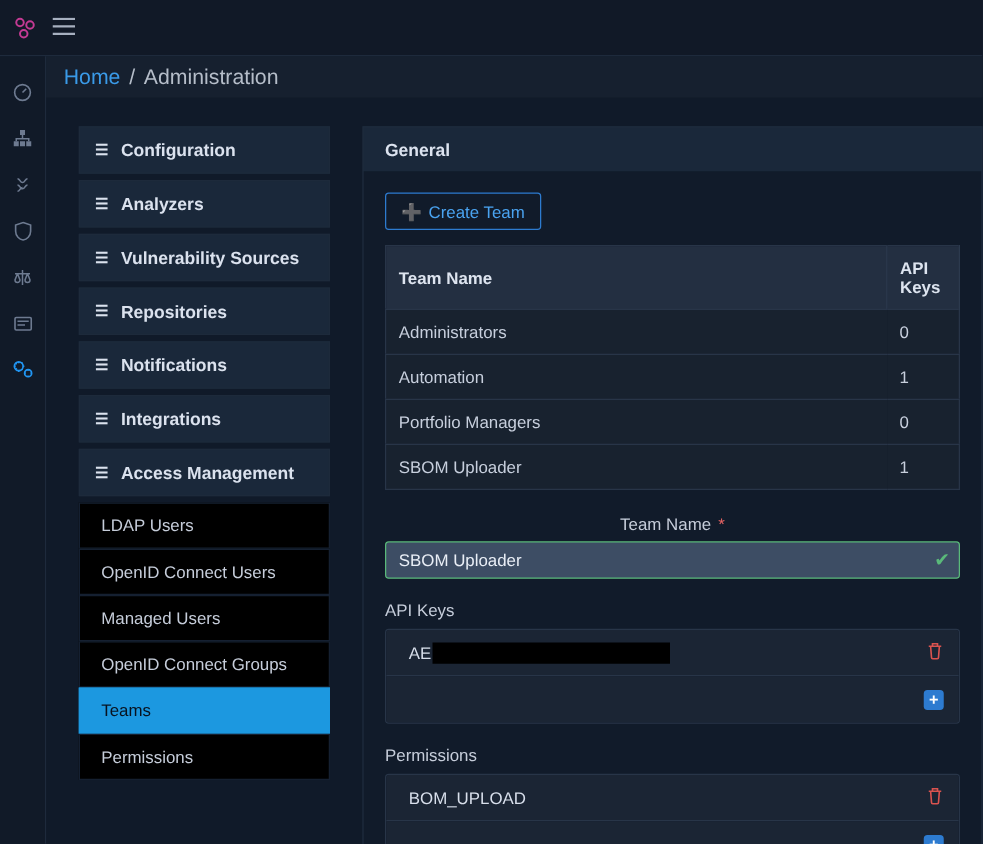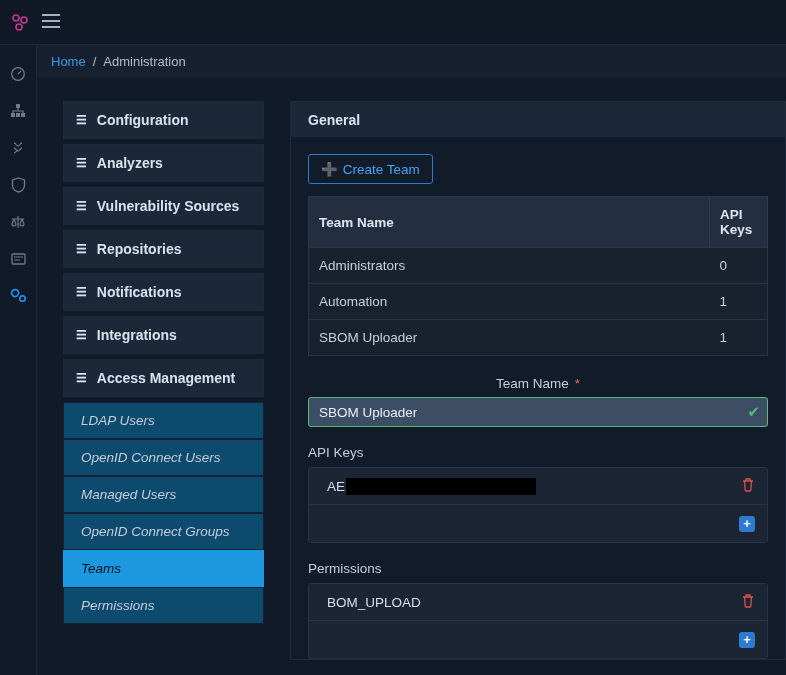--- a/index.html
+++ b/index.html
@@ -49,21 +49,21 @@
 
   
   .breadcrumb-bar {
     position: absolute;
     left: 37px; top: 45px;
     right: 0;
     height: 33px;
     background: #16202f;
     display: flex; align-items: center;
     padding-left: 14px;
-    font-size: 13px;
+    font-size: 17px;
   }
   .breadcrumb-bar a { color: #3a9ae8; text-decoration: none; }
   .breadcrumb-bar .sep { margin: 0 7px; color: #b5bdc9; }
   .breadcrumb-bar .current { color: #b5bdc9; }
 
   
   .main {
     position: absolute;
     left: 37px;
     top: 78px;
@@ -87,22 +87,21 @@
     align-items: center;
     padding: 0 12px;
     font-weight: 600;
     color: #dbe2ee;
     margin-bottom: 5px;
     font-size: 14px;
   }
   .nav-group-header:last-of-type { margin-bottom: 0; }
   .nav-group-header .list-icon { margin-right: 10px; font-size: 12px; }
   .nav-sub {
-    background: #0c4a6e;
-    font-style: italic;
+    background: #000000;
   }
   .nav-sub-item {
     height: 37px;
     display: flex; align-items: center;
     padding-left: 17px;
     border: 1px solid #152031;
     color: #c6cdda;
     font-size: 13.5px;
     margin-top: 0;
   }
@@ -369,20 +368,24 @@
             </tr>
           </thead>
           <tbody>
             <tr>
                 <td>Administrators</td>
                 <td class="num">0</td>
               </tr>
             <tr>
                 <td>Automation</td>
                 <td class="num">1</td>
+              </tr>
+            <tr>
+                <td>Portfolio Managers</td>
+                <td class="num">0</td>
               </tr>
             <tr>
                 <td>SBOM Uploader</td>
                 <td class="num">1</td>
               </tr>
           </tbody>
         </table>
 
         
         <div class="form-sec">

